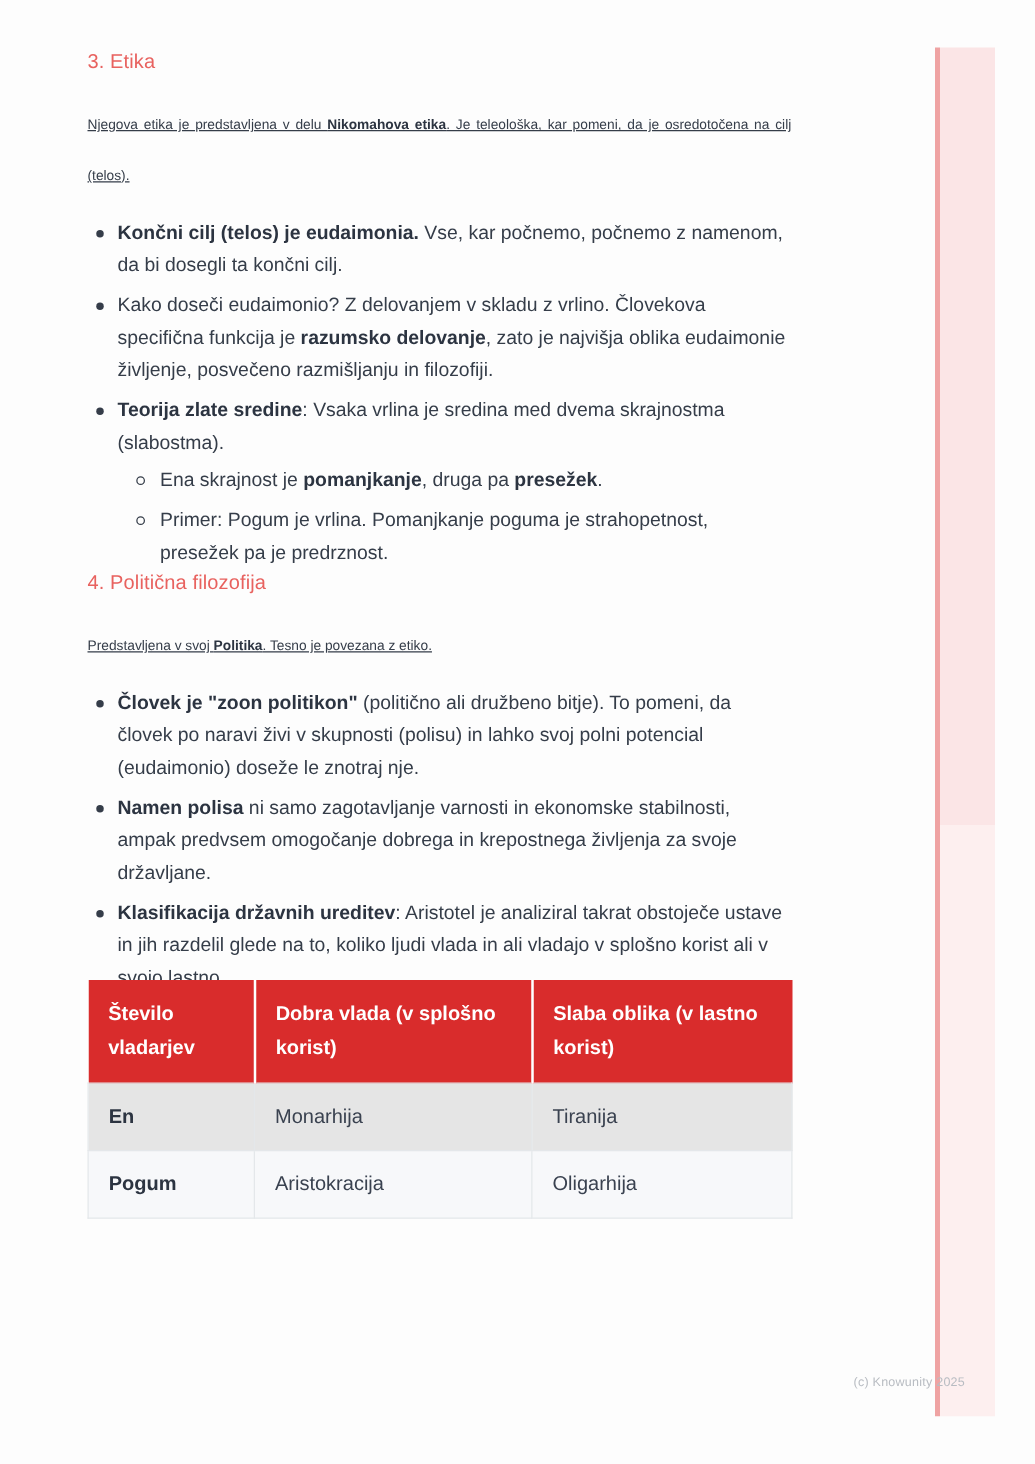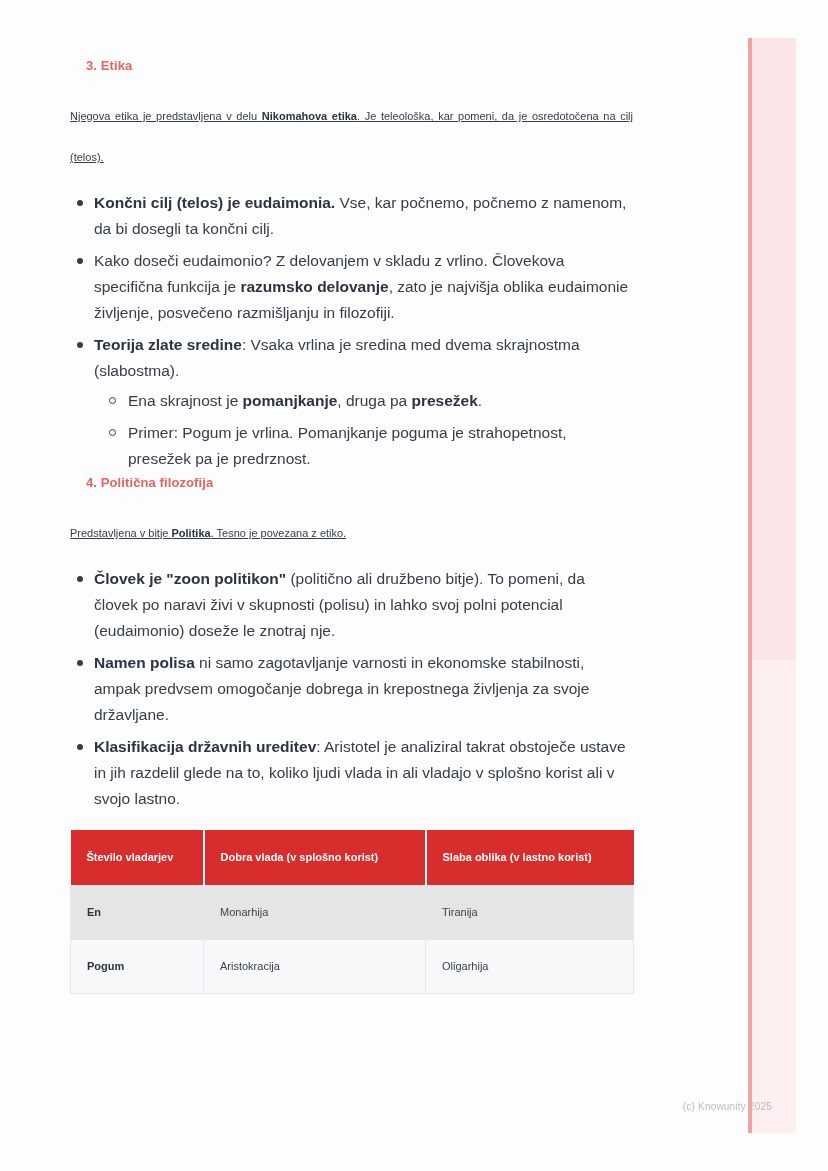--- a/index.html
+++ b/index.html
@@ -29,21 +29,21 @@
     z-index:1;
   }
   .stripe-seg-top{height:622px;background:var(--stripe-top);}
   .stripe-seg-bottom{height:473px;background:var(--stripe-bottom);}
   .content-section{
     position:absolute;left:70px;width:563px;z-index:2;
   }
   .section-0{top:38px;}
   .section-1{top:455px;}
   h2.sec-heading{
-    margin:16px;font-size:13px;line-height:24px;font-weight:700;
+    margin:0;font-size:16px;line-height:24px;font-weight:400;
     color:var(--heading);letter-spacing:.1px;
   }
   p.sec-paragraph{
     margin:18px 0 0 0;font-size:11px;line-height:41px;
     text-align:justify;
     text-decoration:underline;
   }
   ul.bullet-list{
     list-style:none;margin:12px 0 0 0;padding:0;
     font-size:15.5px;line-height:26px;
@@ -60,23 +60,23 @@
   }
   ul.sub-list > li{
     position:relative;padding:0 0 0 24px;margin:0 0 6px 0;
   }
   .bullet-ring{
     position:absolute;left:5px;top:9px;width:5px;height:5px;border-radius:50%;
     border:1.5px solid var(--text);background:transparent;
   }
   b,strong,.seg-bold{font-weight:700;color:#2c3441;}
   .gov-table{
-    position:absolute;left:70px;top:830px;width:563px;z-index:2;
+    position:absolute;left:70px;top:784px;width:563px;z-index:2;
     border-collapse:collapse;table-layout:fixed;
-    font-size:11px;line-height:27px;padding-left:12px;
+    font-size:16px;line-height:27px;padding-left:12px;
   }
   .gov-table col.c1{width:133px;}
   .gov-table col.c2{width:222px;}
   .gov-table col.c3{width:208px;}
   .gov-table th{
     background:var(--table-header-bg);color:var(--table-header-text);
     font-weight:700;text-align:left;vertical-align:middle;
     padding:14px 16px;
   }
   .gov-table th + th{border-left:2px solid #ffffff;}
@@ -108,21 +108,21 @@
       <li><span class="bullet-dot"></span><span><span class="seg-normal">Kako doseči eudaimonio? Z delovanjem v skladu z vrlino. Človekova specifična funkcija je </span><span class="seg-bold">razumsko delovanje</span><span class="seg-normal">, zato je najvišja oblika eudaimonie življenje, posvečeno razmišljanju in filozofiji.</span></span></li>
       <li><span class="bullet-dot"></span><span><span class="seg-bold">Teorija zlate sredine</span><span class="seg-normal">: Vsaka vrlina je sredina med dvema skrajnostma (slabostma).</span></span><ul class="sub-list">
           <li><span class="bullet-ring"></span><span><span class="seg-normal">Ena skrajnost je </span><span class="seg-bold">pomanjkanje</span><span class="seg-normal">, druga pa </span><span class="seg-bold">presežek</span><span class="seg-normal">.</span></span></li>
           <li><span class="bullet-ring"></span><span><span class="seg-normal">Primer: Pogum je vrlina. Pomanjkanje poguma je strahopetnost, presežek pa je predrznost.</span></span></li>
         </ul></li>
     </ul>
 </section>
 
 <section class="content-section section-1">
   <h2 class="sec-heading">4. Politična filozofija</h2>
-  <p class="sec-paragraph"><span class="seg-normal">Predstavljena v bitje </span><span class="seg-bold">Politika</span><span class="seg-normal">. Tesno je povezana z etiko.</span></p>
+  <p class="sec-paragraph"><span class="seg-normal">Predstavljena v svoj </span><span class="seg-bold">Politika</span><span class="seg-normal">. Tesno je povezana z etiko.</span></p>
   <ul class="bullet-list">
       <li><span class="bullet-dot"></span><span><span class="seg-bold">Človek je "zoon politikon"</span><span class="seg-normal"> (politično ali družbeno bitje). To pomeni, da človek po naravi živi v skupnosti (polisu) in lahko svoj polni potencial (eudaimonio) doseže le znotraj nje.</span></span></li>
       <li><span class="bullet-dot"></span><span><span class="seg-bold">Namen polisa</span><span class="seg-normal"> ni samo zagotavljanje varnosti in ekonomske stabilnosti, ampak predvsem omogočanje dobrega in krepostnega življenja za svoje državljane.</span></span></li>
       <li><span class="bullet-dot"></span><span><span class="seg-bold">Klasifikacija državnih ureditev</span><span class="seg-normal">: Aristotel je analiziral takrat obstoječe ustave in jih razdelil glede na to, koliko ljudi vlada in ali vladajo v splošno korist ali v svojo lastno.</span></span></li>
     </ul>
 </section>
 
 <table class="gov-table">
   <colgroup>
       <col class="c1">

